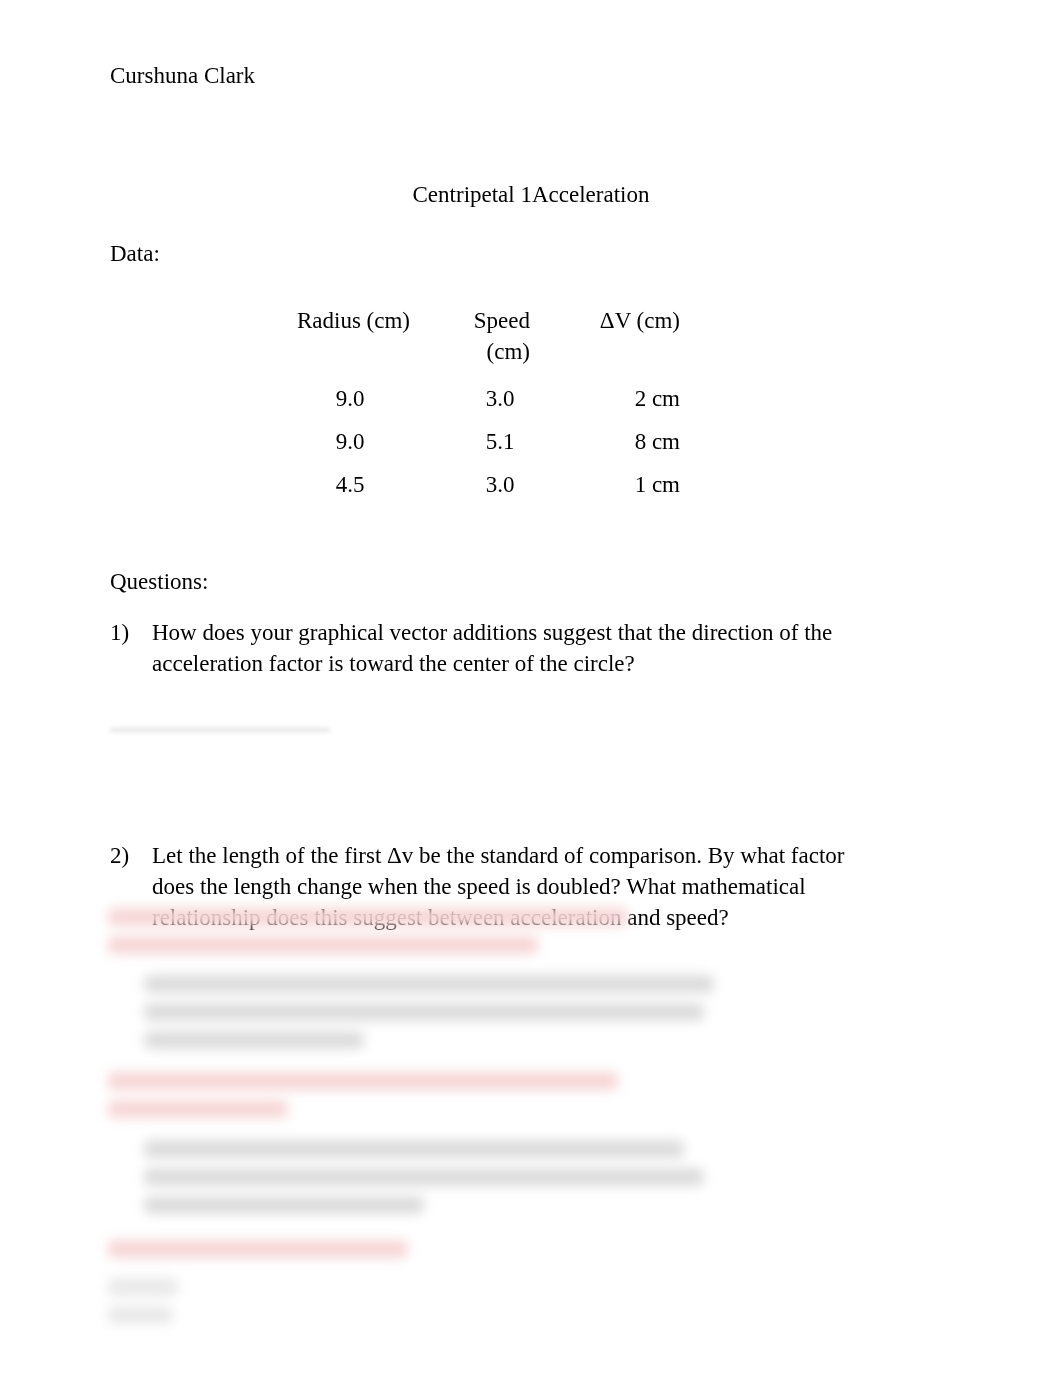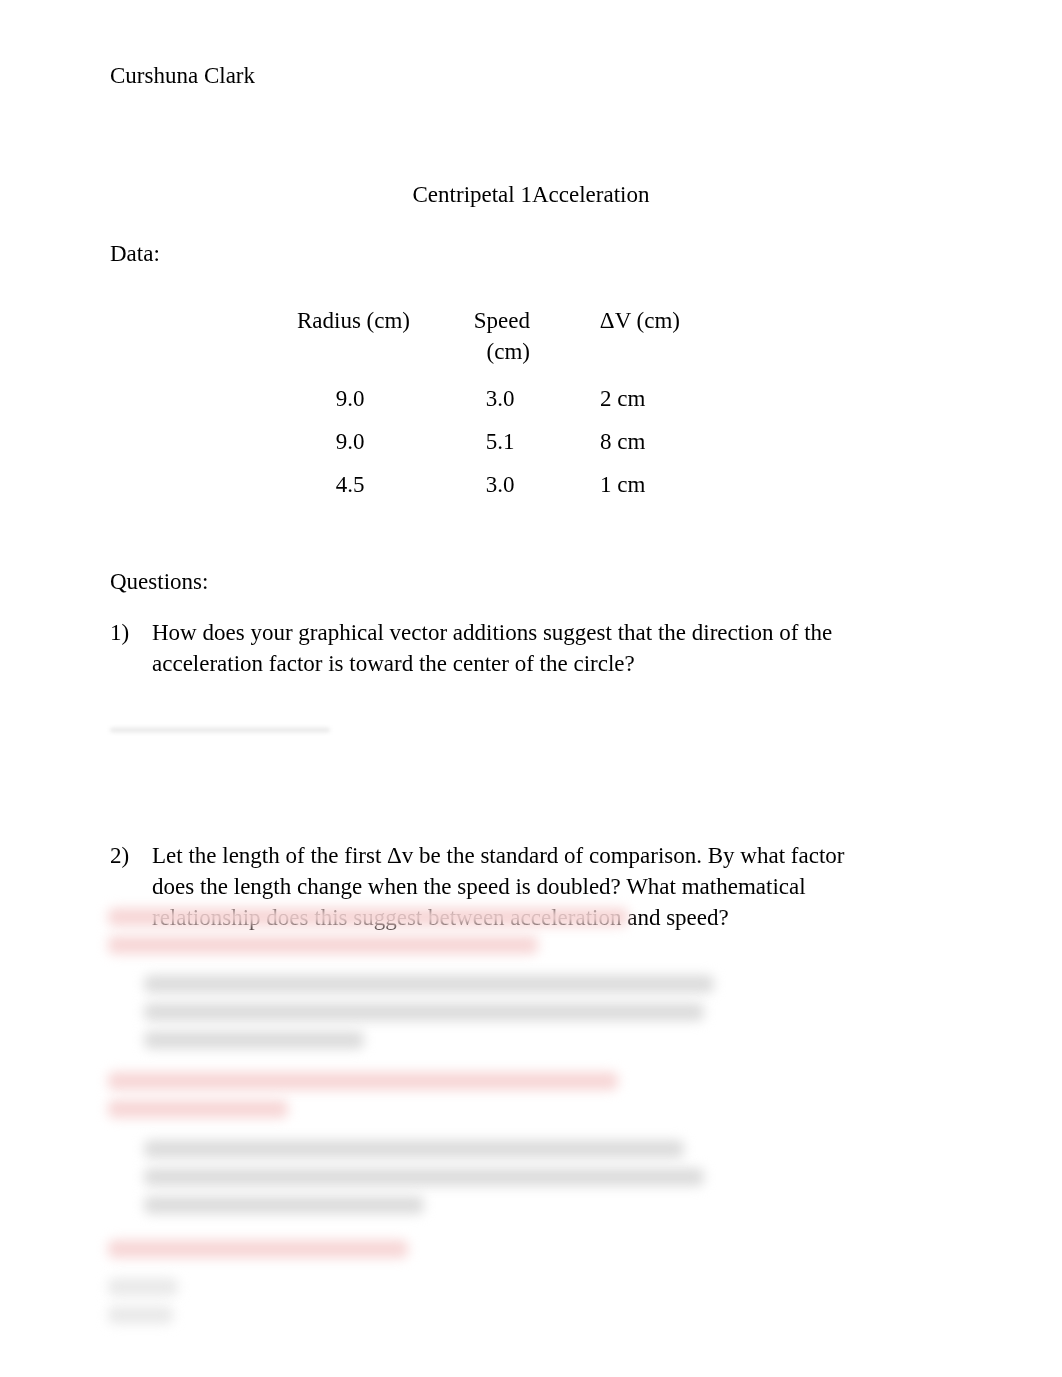--- a/index.html
+++ b/index.html
@@ -43,21 +43,21 @@
     font-weight: normal;
     padding: 6px 30px;
   }
   .data-table th {
     padding-bottom: 10px;
     text-align: right;
   }
   .col-radius { width: 180px; }
   .col-speed { width: 120px; }
   .col-dv { width: 150px; text-align: left; padding-left: 40px; }
-  .data-table td.col-dv { text-align: left; padding-left: 40px; }
+  .data-table td.col-dv { text-align: right; padding-left: 40px; }
   .questions-label {
     margin-bottom: 20px;
   }
   .q-item {
     display: flex;
     gap: 12px;
     margin-bottom: 20px;
     padding-left: 0;
   }
   .q-num {

